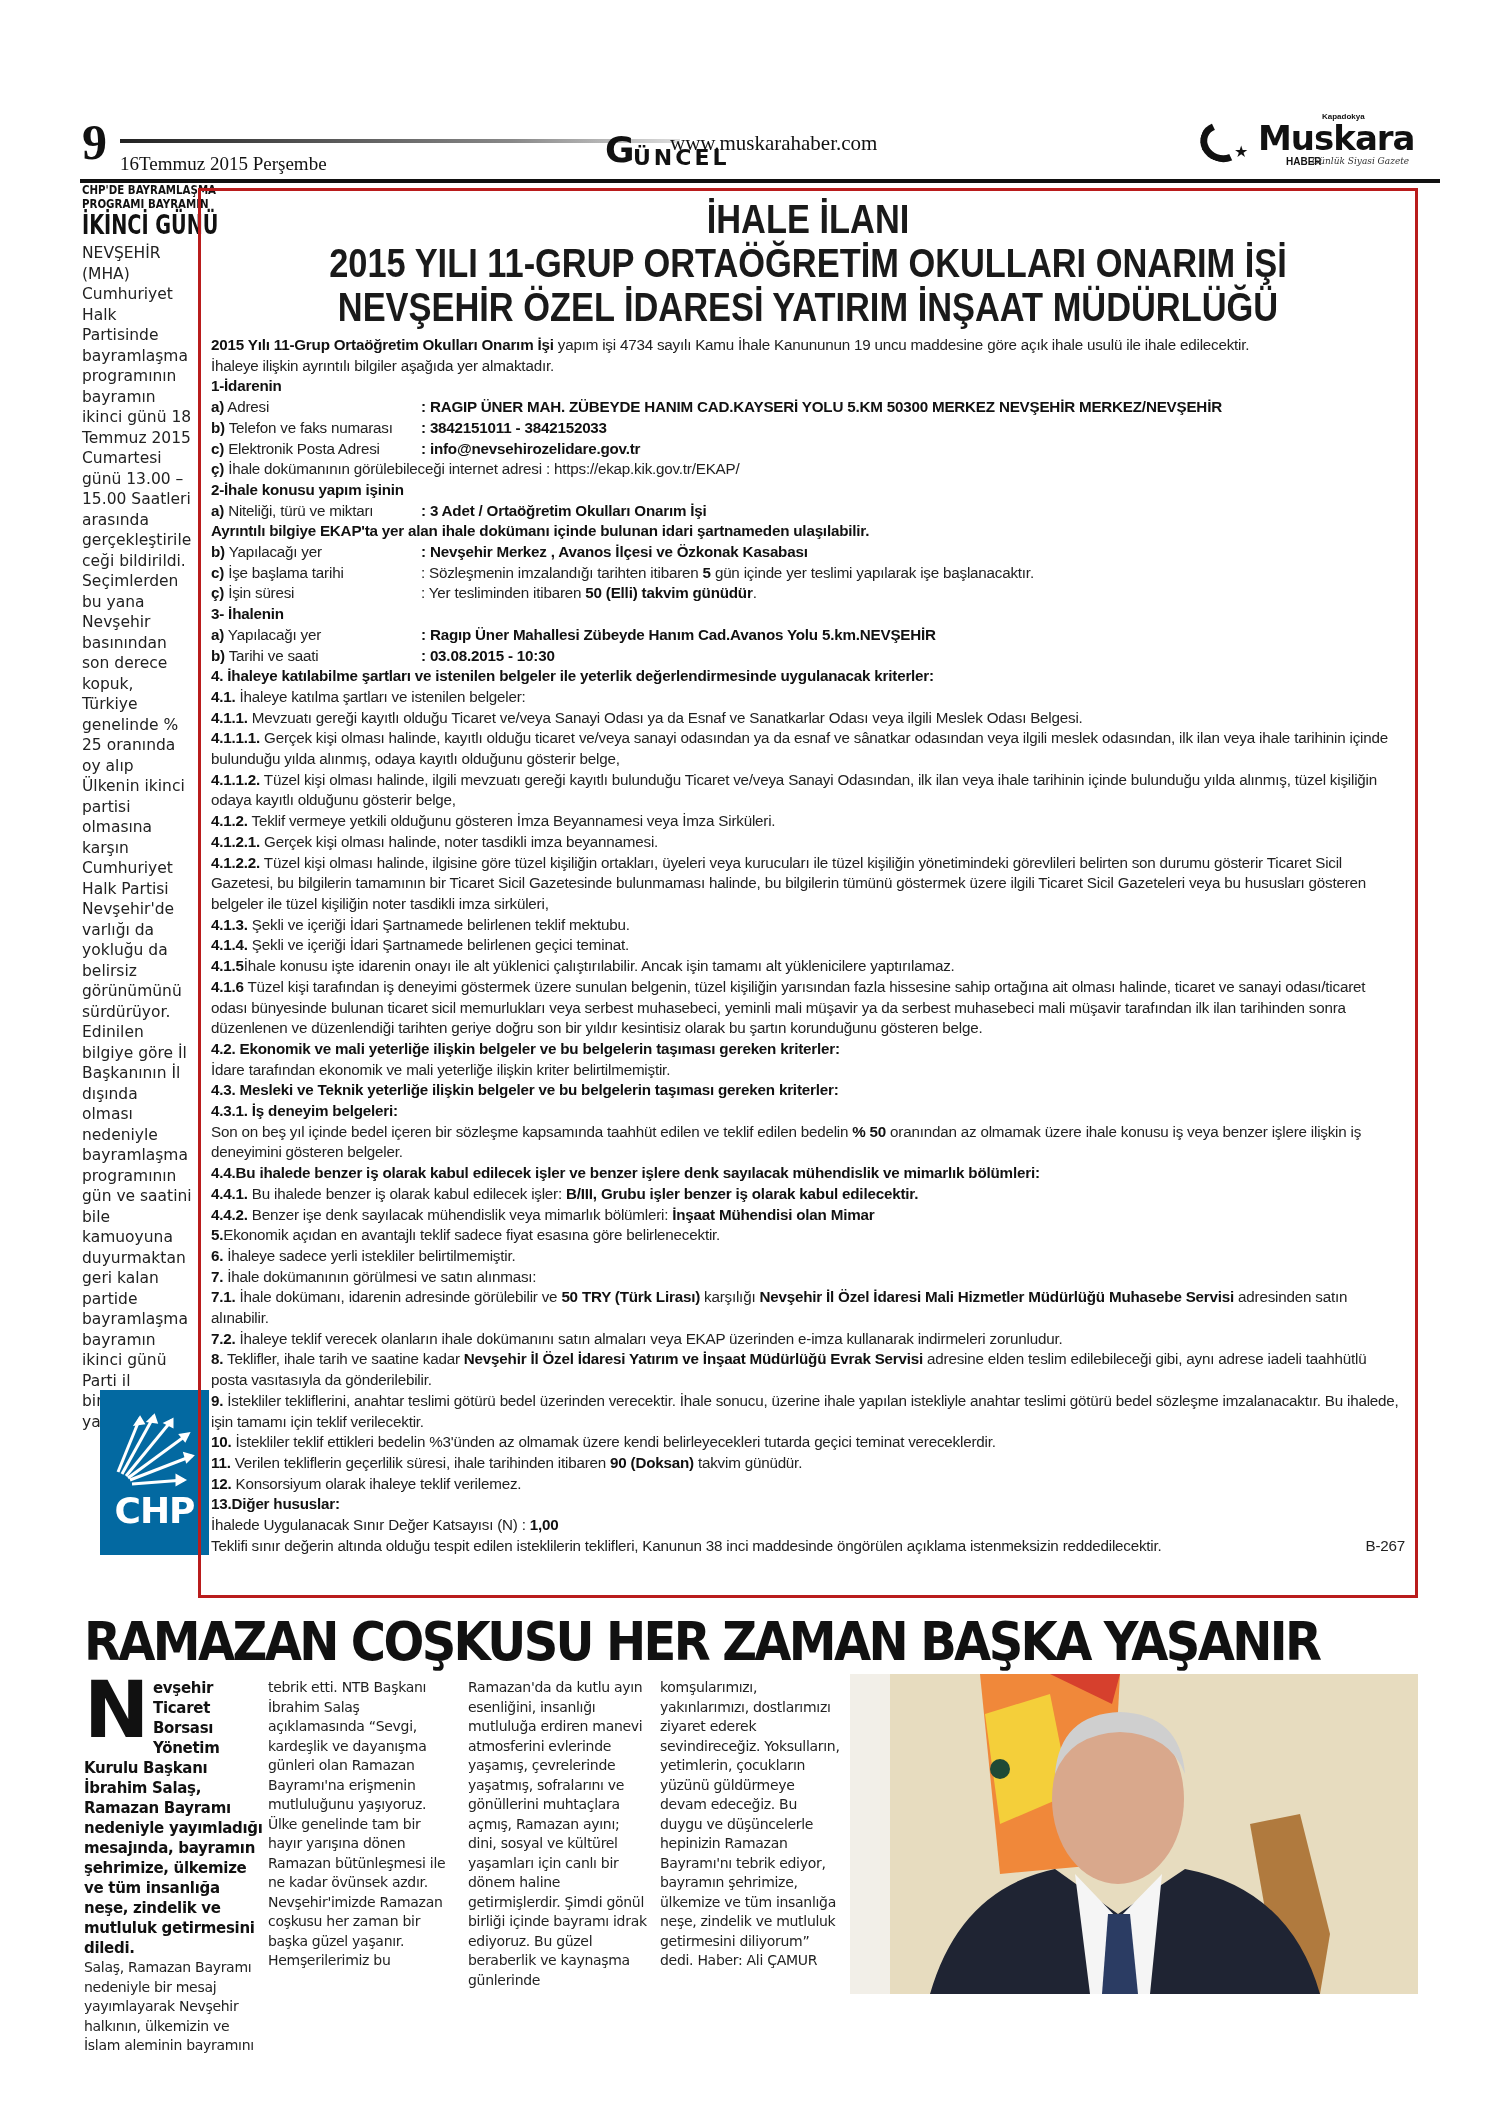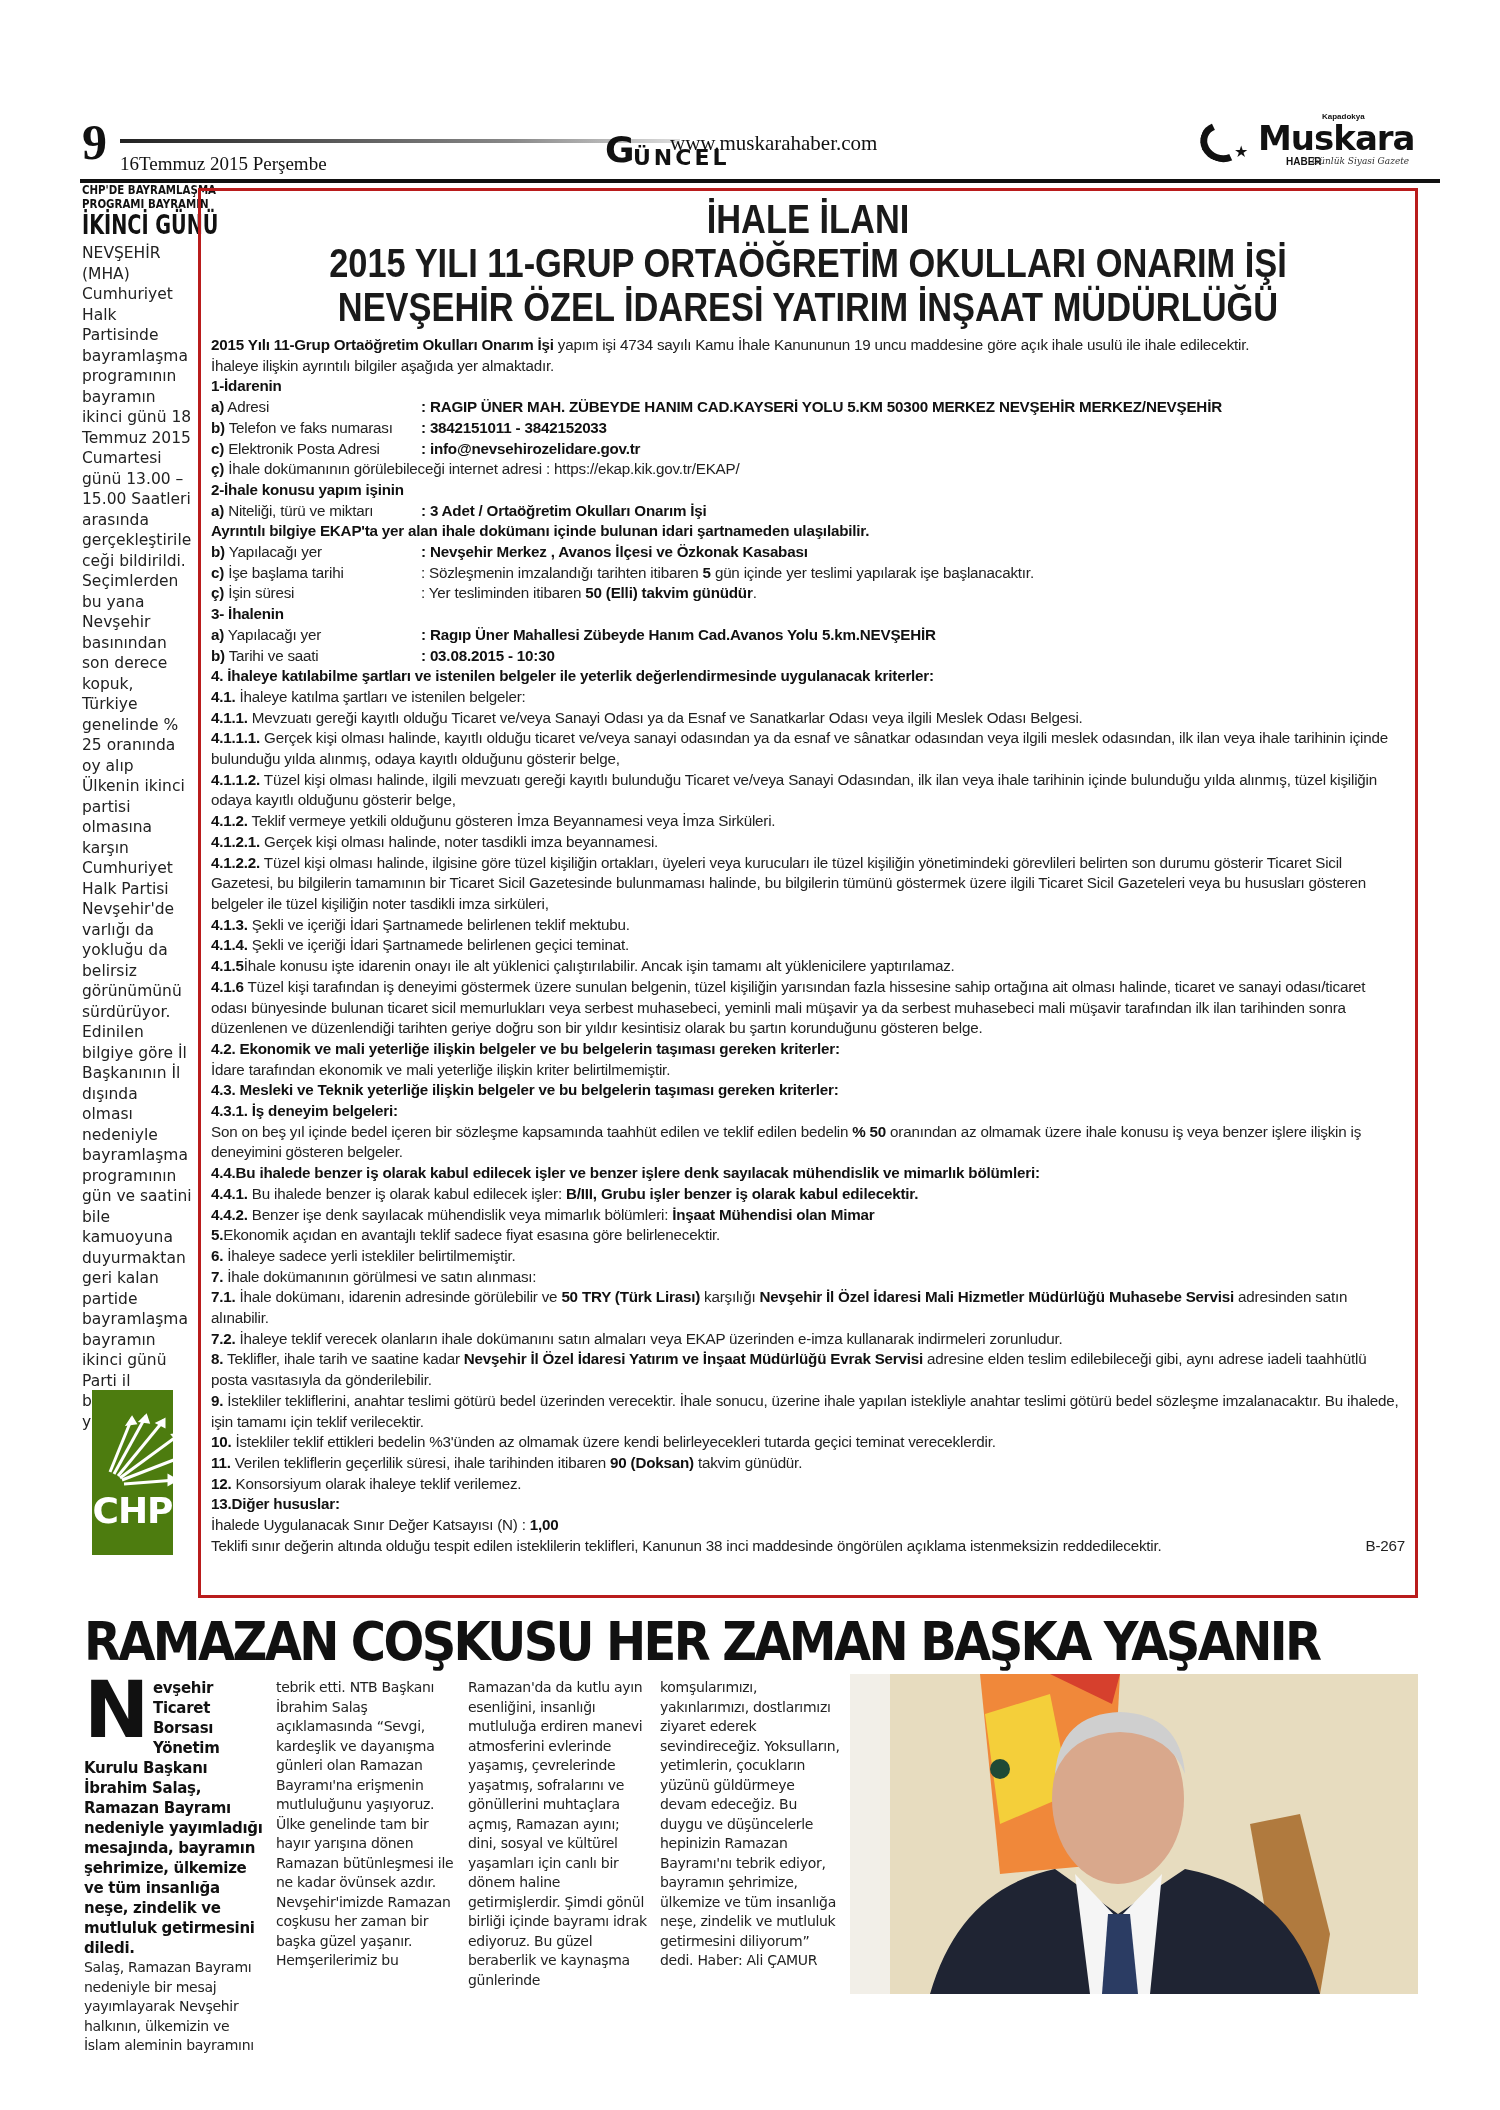--- a/index.html
+++ b/index.html
@@ -21,21 +21,21 @@
   .logo-kap { position: absolute; left: 122px; top: -8px; font-size: 8px; font-weight: bold; color: #111; }
   .logo-haber { position: absolute; left: 58px; top: 36px; font-size: 10px; font-weight: bold; color: #111; margin-left: 28px; }
   .logo-tag { position: absolute; left: 112px; top: 36px; font-family: "DejaVu Serif", serif; font-style: italic; font-size: 9px; color: #333; }
   .mast-rule { position: absolute; left: 0; top: 54px; width: 1360px; height: 4px; background: #111; }
 
   
   .side { position: absolute; left: 82px; top: 183px; width: 110px; }
   .side-kicker { font-family: "DejaVu Sans", sans-serif; font-weight: bold; font-size: 12.5px; line-height: 14px; color: #111; transform: scaleX(0.82); transform-origin: left; white-space: nowrap; }
   .side-head { font-family: "DejaVu Sans", sans-serif; font-weight: bold; font-size: 26px; line-height: 28px; color: #111; transform: scaleX(0.74); transform-origin: left; white-space: nowrap; }
   .side-body { margin-top: 4px; font-family: "DejaVu Sans", sans-serif; font-size: 15.5px; line-height: 20.5px; color: #222; word-wrap: break-word; }
-  .chp-box { position: absolute; left: 92px; top: 1390px; width: 81px; height: 165px; background: #4d7c0f; }
+  .chp-box { position: absolute; left: 100px; top: 1390px; width: 109px; height: 165px; background: #0369a1; }
   .chp-rays { position: absolute; left: 10px; top: 20px; width: 90px; height: 80px; }
   .chp-text { position: absolute; left: 0; width: 100%; top: 100px; text-align: center; font-family: "DejaVu Sans", sans-serif; font-weight: bold; font-size: 36px; color: #ffffff; letter-spacing: -1px; }
 
   
   .notice { position: absolute; left: 198px; top: 188px; width: 1220px; height: 1410px; border: 3px solid #b91c1c; padding: 0 10px; }
   .n-title { text-align: center; font-family: "Liberation Sans", sans-serif; font-weight: bold; color: #1a1a1a; transform: scaleX(0.86); }
   .n-t1 { margin-top: 6px; font-size: 40px; line-height: 44px; }
   .n-t2, .n-t3 { font-size: 40px; line-height: 44px; white-space: nowrap; }
   .n-body { margin-top: 6px; font-family: "Liberation Sans", sans-serif; font-size: 15.2px; line-height: 20.7px; color: #222; letter-spacing: -0.2px; }
   .n-body p { margin: 0; }
@@ -191,21 +191,21 @@
   </div>
 </div>
 
 <div class="story-head">RAMAZAN COŞKUSU HER ZAMAN BAŞKA YAŞANIR</div>
 <div class="cols">
   <div class="col" style="left:0">
     <span class="dropcap">N</span>
     <div class="lede">evşehir Ticaret Borsası Yönetim Kurulu Başkanı İbrahim Salaş, Ramazan Bayramı nedeniyle yayımladığı mesajında, bayramın şehrimize, ülkemize ve tüm insanlığa neşe, zindelik ve mutluluk getirmesini diledi.</div>
     <div>Salaş, Ramazan Bayramı nedeniyle bir mesaj yayımlayarak Nevşehir halkının, ülkemizin ve İslam aleminin bayramını</div>
   </div>
-  <div class="col" style="left:192px">tebrik etti. NTB Başkanı İbrahim Salaş açıklamasında “Sevgi, kardeşlik ve dayanışma günleri olan Ramazan Bayramı'na erişmenin mutluluğunu yaşıyoruz. Ülke genelinde tam bir hayır yarışına dönen Ramazan bütünleşmesi ile ne kadar övünsek azdır. Nevşehir'imizde Ramazan coşkusu her zaman bir başka güzel yaşanır. Hemşerilerimiz bu</div>
+  <div class="col" style="left:184px">tebrik etti. NTB Başkanı İbrahim Salaş açıklamasında “Sevgi, kardeşlik ve dayanışma günleri olan Ramazan Bayramı'na erişmenin mutluluğunu yaşıyoruz. Ülke genelinde tam bir hayır yarışına dönen Ramazan bütünleşmesi ile ne kadar övünsek azdır. Nevşehir'imizde Ramazan coşkusu her zaman bir başka güzel yaşanır. Hemşerilerimiz bu</div>
   <div class="col" style="left:384px">Ramazan'da da kutlu ayın esenliğini, insanlığı mutluluğa erdiren manevi atmosferini evlerinde yaşamış, çevrelerinde yaşatmış, sofralarını ve gönüllerini muhtaçlara açmış, Ramazan ayını; dini, sosyal ve kültürel yaşamları için canlı bir dönem haline getirmişlerdir. Şimdi gönül birliği içinde bayramı idrak ediyoruz. Bu güzel beraberlik ve kaynaşma günlerinde</div>
   <div class="col" style="left:576px">komşularımızı, yakınlarımızı, dostlarımızı ziyaret ederek sevindireceğiz. Yoksulların, yetimlerin, çocukların yüzünü güldürmeye devam edeceğiz. Bu duygu ve düşüncelerle hepinizin Ramazan Bayramı'nı tebrik ediyor, bayramın şehrimize, ülkemize ve tüm insanlığa neşe, zindelik ve mutluluk getirmesini diliyorum” dedi. Haber: Ali ÇAMUR</div>
 </div>
 
 <div class="photo">
   <svg width="568" height="320" viewBox="0 0 568 320" aria-label="Portrait of İbrahim Salaş smiling in front of flags">
     <rect x="0" y="0" width="568" height="320" fill="#e7dcbf"></rect>
     <rect x="0" y="0" width="40" height="320" fill="#f2efe8"></rect>
     <path d="M130 0 L270 0 L260 190 L150 200 Z" fill="#f0883a"></path>
     <path d="M135 40 L200 20 L220 120 L150 150 Z" fill="#f4cf3a"></path>

